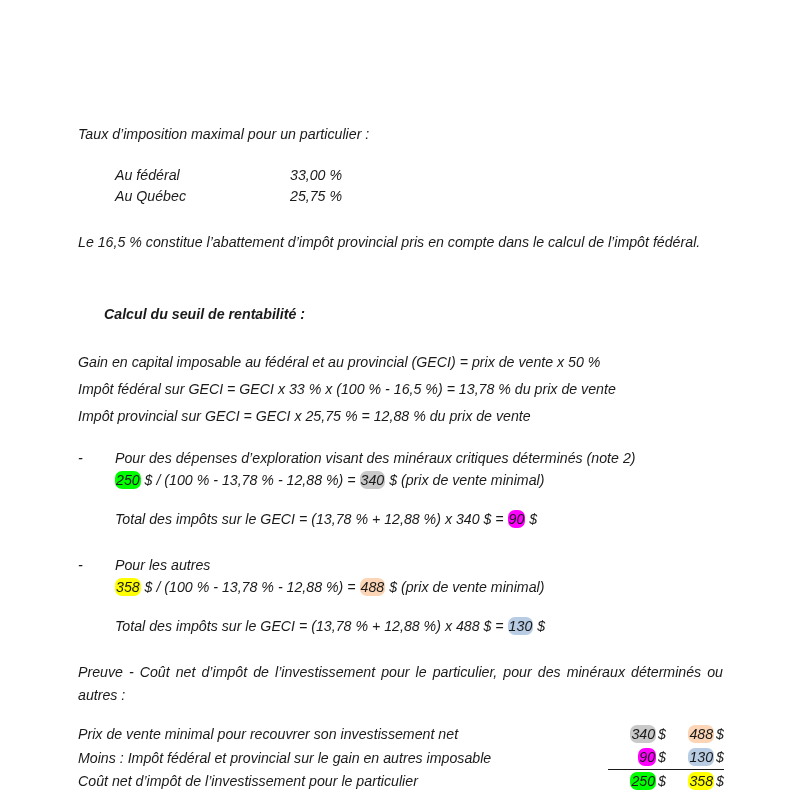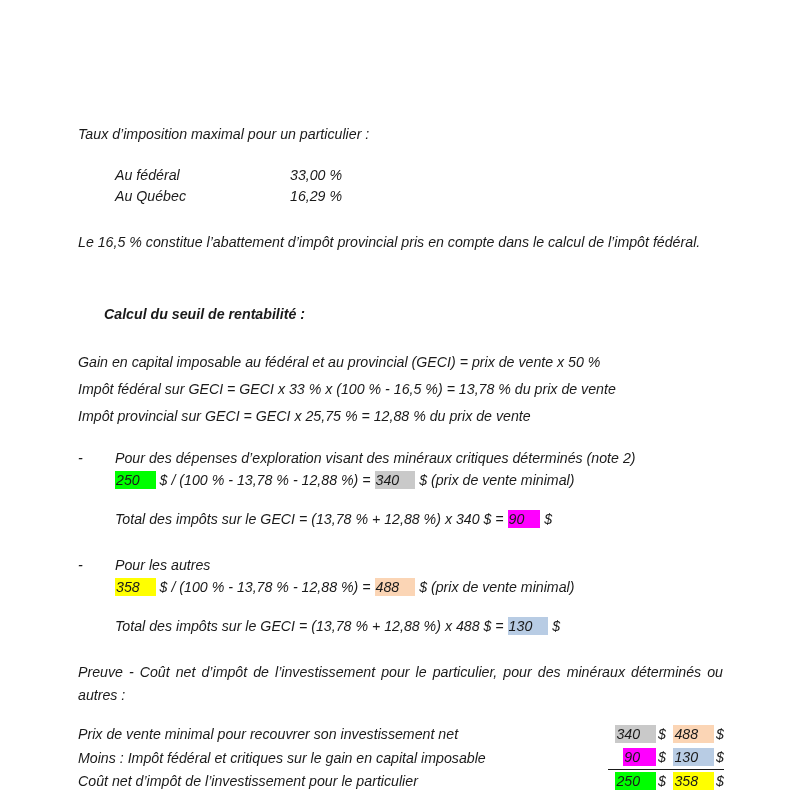--- a/index.html
+++ b/index.html
@@ -85,21 +85,22 @@
     line-height: 22px;
   }
   .sub-line {
     margin-left: 37px;
     font-size: 14.2px;
     line-height: 22px;
   }
 
   
   .hl {
-    padding: 1px 16px 1px 1px;
+    padding: 1px 1px 1px 1px;
+    border-radius: 7px;
   }
 
   
   .proof-table {
     margin-top: 16px;
     border-collapse: collapse;
     width: 646px;
   }
   .proof-table td {
     font-size: 14.2px;
@@ -126,21 +127,21 @@
     <div class="line">Taux d’imposition maximal pour un particulier :</div>
 
     <table class="rate-table">
       <tbody>
         <tr>
           <td class="rate-label">Au fédéral</td>
           <td>33,00 %</td>
         </tr>
         <tr>
           <td class="rate-label">Au Québec</td>
-          <td>16,29 %</td>
+          <td>25,75 %</td>
         </tr>
       </tbody>
     </table>
 
     <div class="gap-md"></div>
 
     <div class="para-justify">Le 16,5 % constitue l’abattement d’impôt provincial pris en compte dans le calcul de l’impôt fédéral.</div>
 
     <div class="gap-xl"></div>
 
@@ -181,21 +182,21 @@
     <div class="para-justify">Preuve - Coût net d’impôt de l’investissement pour le particulier, pour des minéraux déterminés ou autres :</div>
 
     <table class="proof-table">
       <tbody>
         <tr>
           <td class="proof-label">Prix de vente minimal pour recouvrer son investissement net</td>
           <td class="proof-num"><span class="hl" id="hl-p0-c1" style="background-color: rgb(201, 201, 201);">340</span><span class="cur">$</span></td>
           <td class="proof-num"><span class="hl" id="hl-p0-c2" style="background-color: rgb(251, 213, 181);">488</span><span class="cur">$</span></td>
         </tr>
         <tr>
-          <td class="proof-label">Moins : Impôt fédéral et critiques sur le gain en capital imposable</td>
+          <td class="proof-label">Moins : Impôt fédéral et provincial sur le gain en autres imposable</td>
           <td class="proof-num num-ul"><span class="hl" id="hl-p1-c1" style="background-color: rgb(255, 0, 255);">90</span><span class="cur">$</span></td>
           <td class="proof-num num-ul"><span class="hl" id="hl-p1-c2" style="background-color: rgb(184, 204, 228);">130</span><span class="cur">$</span></td>
         </tr>
         <tr>
           <td class="proof-label">Coût net d’impôt de l’investissement pour le particulier</td>
           <td class="proof-num"><span class="hl" id="hl-p2-c1" style="background-color: rgb(0, 255, 0);">250</span><span class="cur">$</span></td>
           <td class="proof-num"><span class="hl" id="hl-p2-c2" style="background-color: rgb(255, 255, 0);">358</span><span class="cur">$</span></td>
         </tr>
       </tbody>
     </table>

